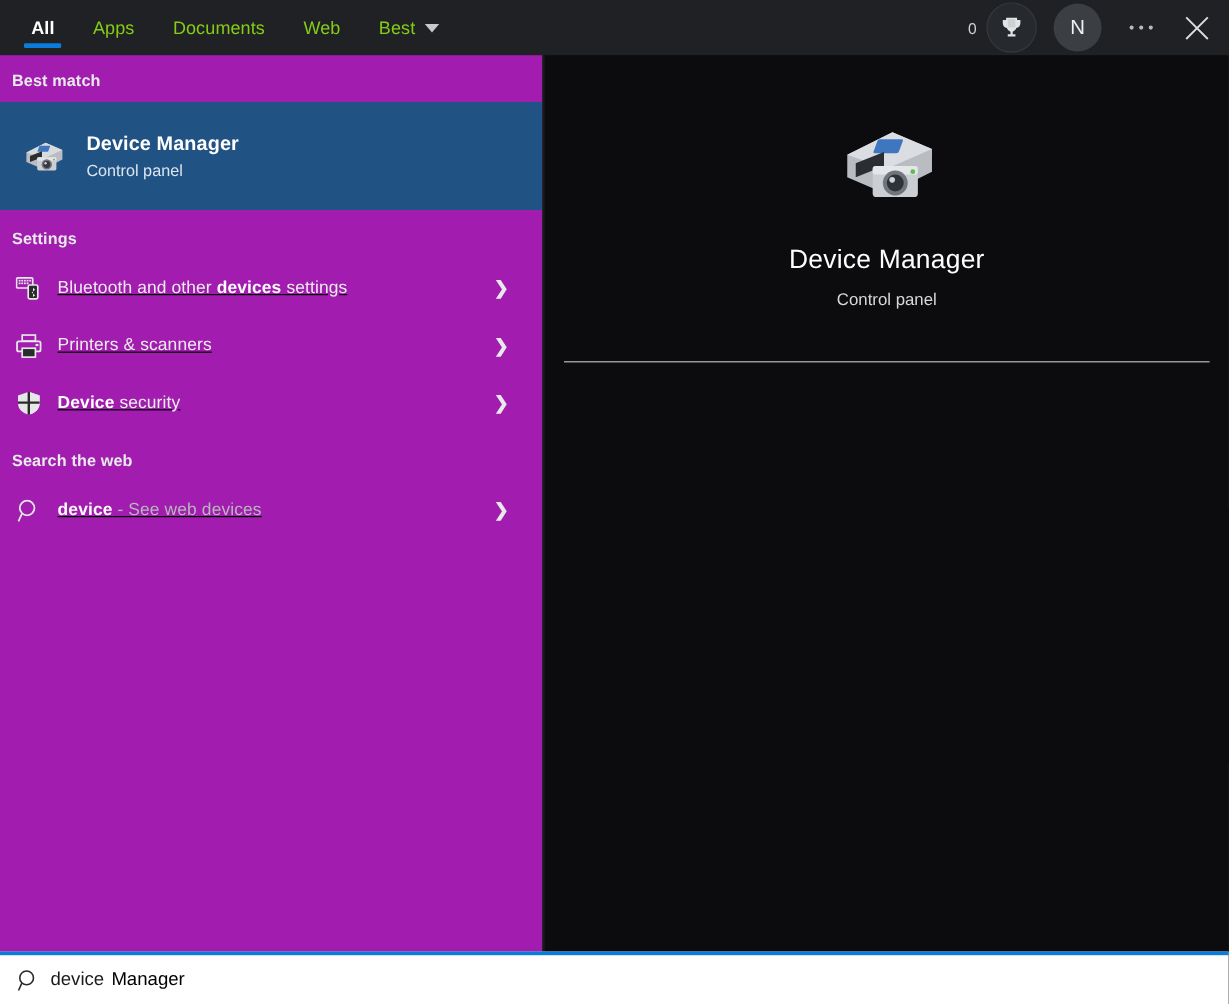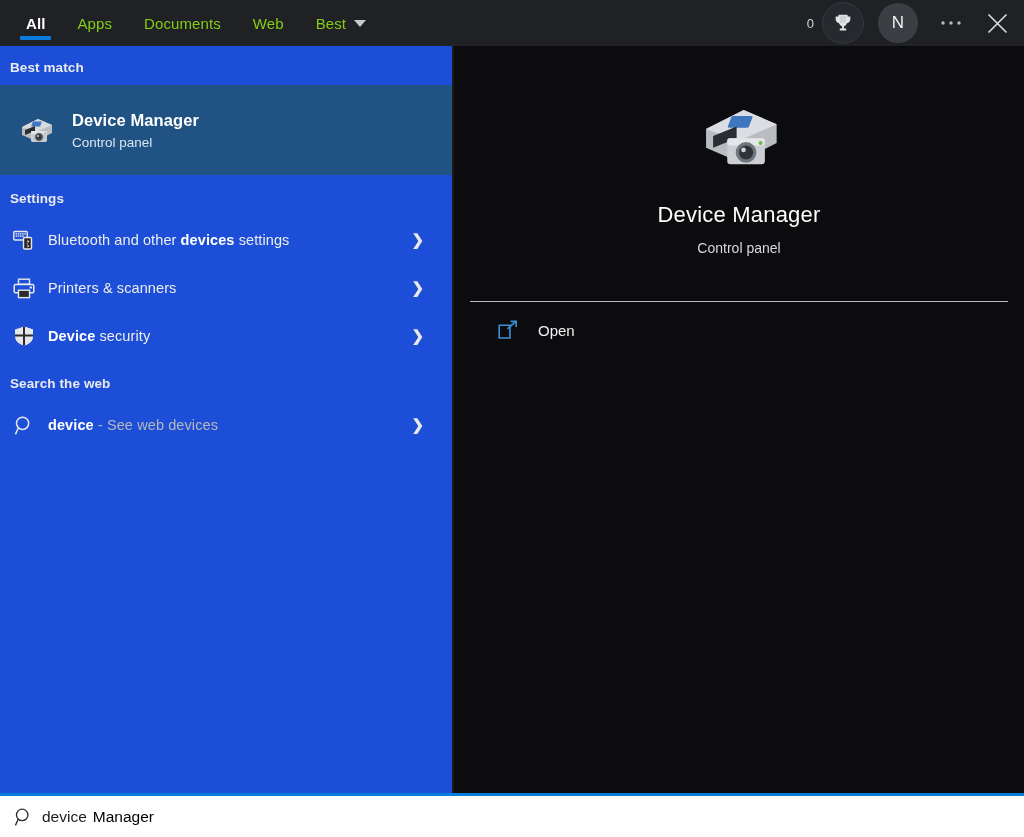--- a/index.html
+++ b/index.html
@@ -57,40 +57,40 @@
     color:#c8c9cb; font-size:20px; letter-spacing:1px; margin-left:10px;
   }
   .closebtn {
     width:46px; height:46px; display:flex; align-items:center; justify-content:center;
     margin-right:4px;
   }
 
   
   .leftpanel {
     position:absolute; left:0; top:46px; width:452px; height:747px;
-    background:#1d4ed8;
+    background:#a21caf;
   }
   .section-head {
     font-size:13.5px; font-weight:700; color:#e9eaec;
     padding:16px 0 10px 10px; letter-spacing:.1px;
   }
   .section-head.first { padding-top:14px; }
 
   .bestmatch-row {
     display:flex; align-items:center; height:90px;
     background:#205283; padding-left:8px;
   }
   .bm-icon { width:56px; display:flex; align-items:center; justify-content:center; }
   .bm-text { display:flex; flex-direction:column; justify-content:center; padding-left:8px; }
   .bm-title { font-size:16.5px; color:#ffffff; font-weight:600; letter-spacing:.1px; }
   .bm-sub { font-size:13.5px; color:#dbe6f0; margin-top:5px; }
 
   .srow {
     position:relative; display:flex; align-items:center; height:48px;
-    padding-left:6px; cursor:default;
+    padding-left:6px; cursor:default;text-decoration:underline;
   }
   .srow .ico {
     width:36px; display:flex; align-items:center; justify-content:center;
     color:#e6e7e9;
   }
   .srow .lbl { font-size:14.5px; color:#eceded; padding-left:6px; letter-spacing:.1px; }
   .srow .lbl b { font-weight:700; color:#ffffff; }
   .srow .lbl .dim { color:#b6b8bb; font-weight:400; }
   .chev {
     position:absolute; right:28px; top:50%; transform:translateY(-50%);
@@ -294,30 +294,20 @@
           <circle cx="21.9" cy="22.9" r="1" fill="#cfd3d8"></circle>
           <circle cx="29.2" cy="20" r="0.85" fill="#5fbf4a"></circle>
         </svg>
       </div>
       <div class="ph-title">Device Manager</div>
       <div class="ph-sub">Control panel</div>
     </div>
 
     <div class="hr"></div>
 
-    <div class="action-row">
-      <span class="action-ico">
-        <svg width="22" height="20" viewBox="0 0 22 20">
-          <path d="M1.2 5.2 H12 V18 H1.2 Z" fill="none" stroke="#3f8fd6" stroke-width="1.6"></path>
-          <path d="M9.5 8.8 L17.6 1.6" stroke="#3f8fd6" stroke-width="1.6" fill="none"></path>
-          <path d="M12.6 1.4 H18.2 V7" fill="none" stroke="#3f8fd6" stroke-width="1.6"></path>
-        </svg>
-      </span>
-      <span class="action-lbl">Open</span>
-    </div>
   </div>
 
   <div class="searchbar">
     <span class="search-ico">
       <svg width="20" height="20" viewBox="0 0 21 21">
         <circle cx="8.6" cy="8.3" r="6" fill="none" stroke="#2b2b2b" stroke-width="1.4"></circle>
         <path d="M4.4 12.9 L1.5 19.3" stroke="#2b2b2b" stroke-width="1.4" fill="none"></path>
       </svg>
     </span>
     <span class="search-text" title="Type here to search">

